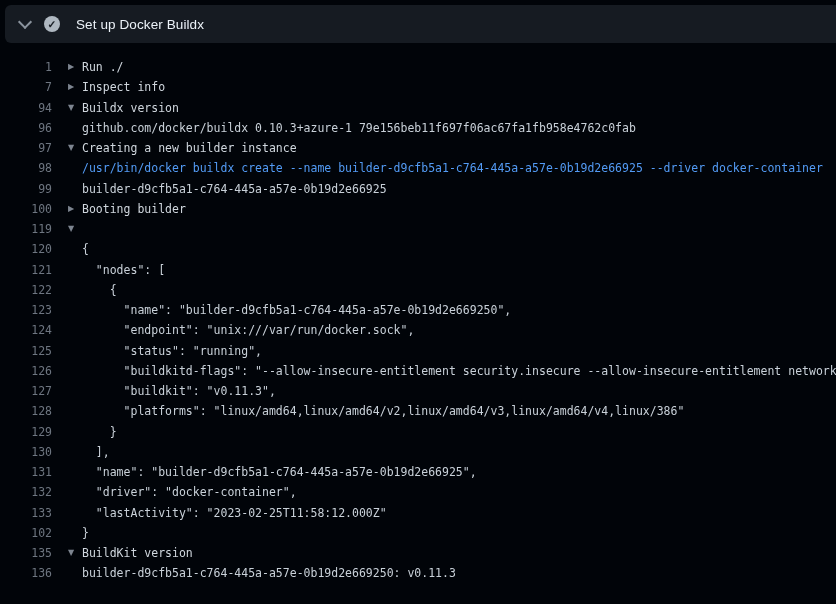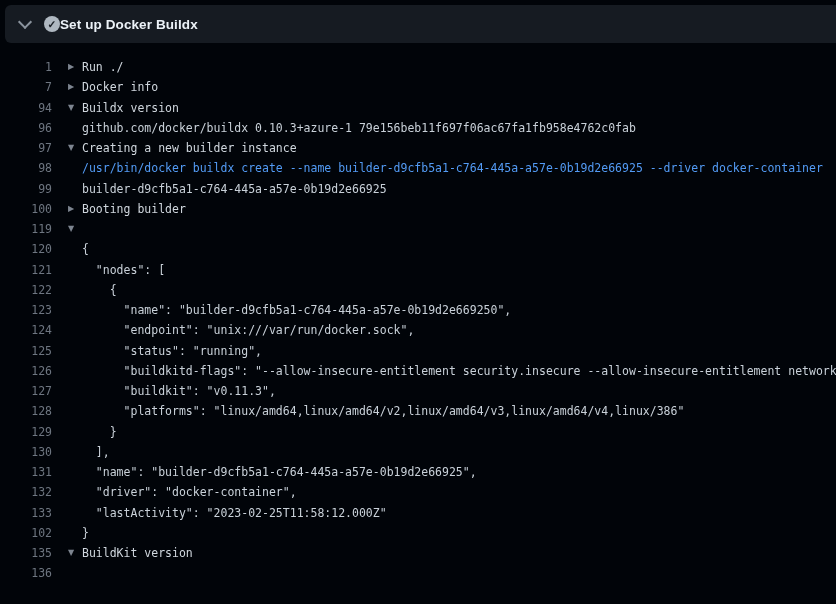--- a/index.html
+++ b/index.html
@@ -30,23 +30,23 @@
     transform:rotate(45deg);
   }
   .check-circle{
     margin-left:10px;flex:none;
     width:16px;height:16px;border-radius:50%;
     background:var(--check-bg);
     display:flex;align-items:center;justify-content:center;
     color:var(--check-mark);font-size:10.5px;font-weight:700;line-height:1;
   }
   .step-title{
-    margin-left:0;
+    margin-left:16px;
     color:var(--title-text);
-    font-size:13.5px;font-weight:700;letter-spacing:.1px;
+    font-size:13.5px;font-weight:400;letter-spacing:.1px;
   }
   .log{
     position:absolute;left:0;top:43px;right:0;bottom:0;
     padding-top:14px;overflow:hidden;
   }
   .row{
     display:flex;align-items:center;height:20.25px;
     font-family:"DejaVu Sans Mono","Liberation Mono",monospace;
     font-size:11.5px;line-height:20.25px;
     white-space:pre;
@@ -77,21 +77,21 @@
   <span class="step-title">Set up Docker Buildx</span>
 </div>
 
 <div class="log">
     <div class="row group">
     <span class="num">1</span>
     <span class="cell"><span class="marker">▶</span><span class="text">Run ./</span></span>
   </div>
     <div class="row group">
     <span class="num">7</span>
-    <span class="cell"><span class="marker">▶</span><span class="text">Docker info</span></span>
+    <span class="cell"><span class="marker">▶</span><span class="text">Inspect info</span></span>
   </div>
     <div class="row group">
     <span class="num">94</span>
     <span class="cell"><span class="marker">▼</span><span class="text">Buildx version</span></span>
   </div>
     <div class="row out">
     <span class="num">96</span>
     <span class="cell"><span class="text">github.com/docker/buildx 0.10.3+azure-1 79e156beb11f697f06ac67fa1fb958e4762c0fab</span></span>
   </div>
     <div class="row group">
@@ -173,14 +173,15 @@
     <div class="row out">
     <span class="num">102</span>
     <span class="cell"><span class="text">}</span></span>
   </div>
     <div class="row group">
     <span class="num">135</span>
     <span class="cell"><span class="marker">▼</span><span class="text">BuildKit version</span></span>
   </div>
     <div class="row out">
     <span class="num">136</span>
+    <span class="cell"><span class="text">builder-d9cfb5a1-c764-445a-a57e-0b19d2e669250: v0.11.3</span></span>
   </div>
   </div>
 
 </body></html>

